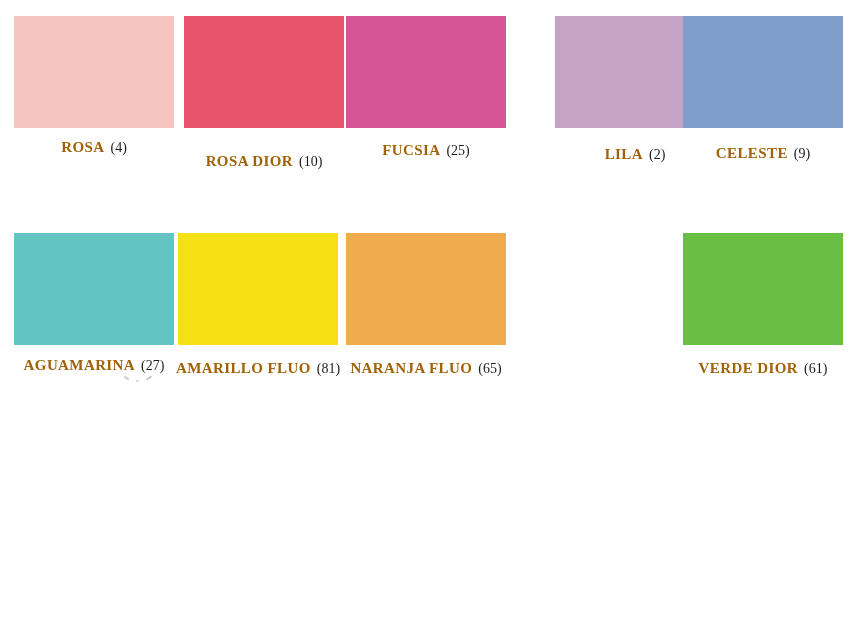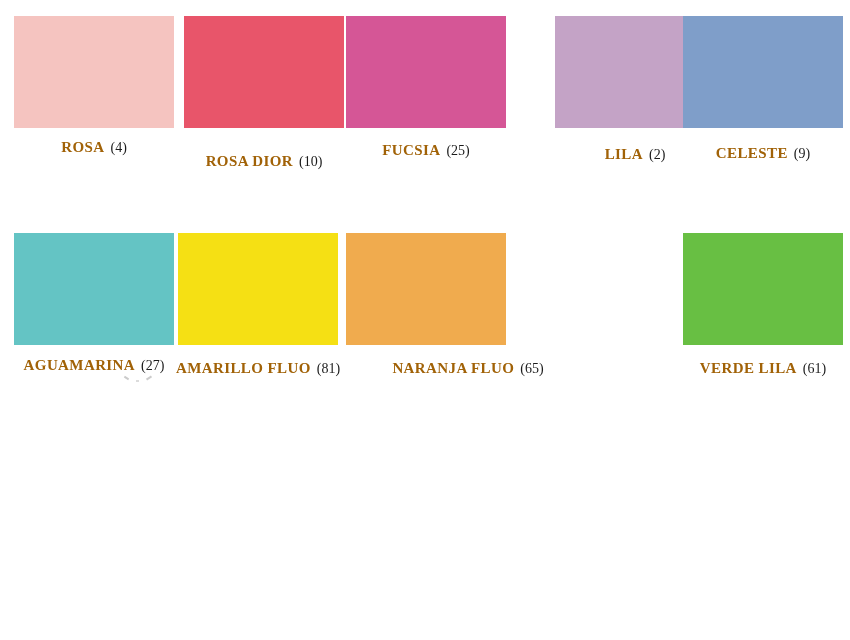--- a/index.html
+++ b/index.html
@@ -124,25 +124,25 @@
       <div class="swatch-cell" style="left: 14px;">
         <div class="swatch-chip" title="AGUAMARINA" style="background: rgb(100, 196, 196);"></div>
         <div class="swatch-caption" style="top: 140px;"><span class="swatch-name">AGUAMARINA</span> <span class="swatch-code">(27)</span></div>
       </div>
       <div class="swatch-cell" style="left: 178px;">
         <div class="swatch-chip" title="AMARILLO FLUO" style="background: rgb(245, 224, 20);"></div>
         <div class="swatch-caption" style="top: 143px;"><span class="swatch-name">AMARILLO FLUO</span> <span class="swatch-code">(81)</span></div>
       </div>
       <div class="swatch-cell" style="left: 346px;">
         <div class="swatch-chip" title="NARANJA FLUO" style="background: rgb(240, 171, 78);"></div>
-        <div class="swatch-caption" style="top: 143px; margin-left: 42px;"><span class="swatch-name">NARANJA FLUO</span> <span class="swatch-code">(65)</span></div>
+        <div class="swatch-caption" style="top: 143px;"><span class="swatch-name">NARANJA FLUO</span> <span class="swatch-code">(65)</span></div>
       </div>
       <div class="swatch-cell" style="left: 683px;">
         <div class="swatch-chip" title="VERDE FLUO" style="background: rgb(104, 191, 67);"></div>
-        <div class="swatch-caption" style="top: 143px;"><span class="swatch-name">VERDE LILA</span> <span class="swatch-code">(61)</span></div>
+        <div class="swatch-caption" style="top: 143px;"><span class="swatch-name">VERDE DIOR</span> <span class="swatch-code">(61)</span></div>
       </div>
     </div>
 
   <div class="scan-artifact a1" style="left:124px; top:377px;"></div>
   <div class="scan-artifact a2" style="left:146px; top:377px;"></div>
   <div class="scan-artifact a3" style="left:136px; top:380px;"></div>
 
 </div>
 
 </body></html>

